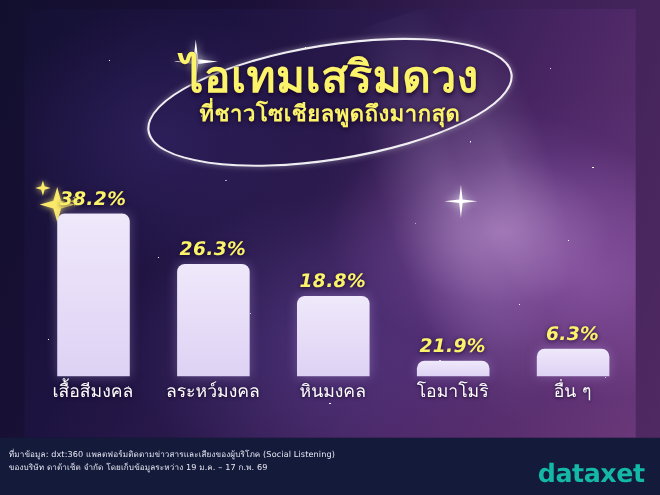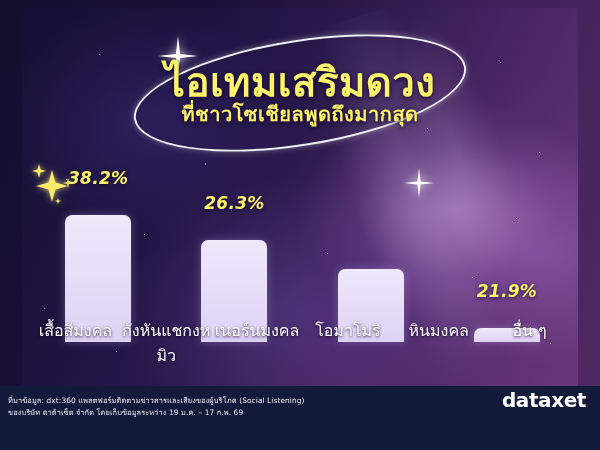--- a/index.html
+++ b/index.html
@@ -57,48 +57,48 @@
           border:2px solid rgba(255,255,255,.92); border-radius:50%;
           transform:rotate(-9deg); box-shadow:0 0 6px rgba(255,255,255,.35); }
   .burst { position:absolute; pointer-events:none; }
   .burst svg { display:block; filter:drop-shadow(0 0 4px rgba(255,255,255,.85)); }
   .b-top { left:158px; top:18px; }
   .b-bot { left:404px; top:150px; }
 
   .t-line { position:relative; text-align:center; color:#fbf36a;
             font-weight:bold; letter-spacing:.5px; line-height:1;
             text-shadow:0 2px 5px rgba(20,0,40,.75), 0 0 2px rgba(20,0,40,.6); }
-  .t1 { font-size:40px; margin-top:44px; }
+  .t1 { font-size:40px; margin-top:33px; }
   .t2 { font-size:20px; margin-top:2px; }
 
   
   .chart { position:absolute; left:30px; top:168px; width:545px; height:200px; }
   .bars { position:absolute; left:0; bottom:26px; width:545px; height:174px;
           display:flex; align-items:flex-end; }
   .col { flex:1 1 0; display:flex; flex-direction:column; align-items:center;
-         justify-content:flex-end; height:100%; position:relative;gap:24px; }
+         justify-content:flex-end; height:100%; position:relative; }
   .val { color:#fbf36a; font-size:17px; font-weight:bold; font-style:italic;
          letter-spacing:.3px; margin-bottom:3px; white-space:nowrap;
          text-shadow:0 1px 4px rgba(20,0,40,.8); }
   .bar { width:66px; background:linear-gradient(180deg,#efe9fb 0%,#e6dcf7 55%,#ded2f4 100%);
          border-radius:7px 7px 0 0; box-shadow:0 0 10px rgba(190,165,230,.35); }
   .xlab { position:absolute; bottom:0; width:100%; display:flex; }
   .xcell { flex:1 1 0; text-align:center; color:#ffffff; font-size:16px;
            text-shadow:0 1px 3px rgba(20,0,40,.9); }
 
   .sparkle { position:absolute; left:28px; top:162px; width:48px; height:46px; }
   .sparkle svg { display:block; filter:drop-shadow(0 0 3px rgba(250,240,120,.8)); }
 
   
-  .footer { position:absolute; left:0; bottom:0; width:600px; height:64px;
+  .footer { position:absolute; left:0; bottom:0; width:600px; height:52px;
             background:#131a3a;padding-left:39px; }
   .foot-txt { position:absolute; left:8px; top:9px; color:#e9e9f4;
               font-size:7.4px; line-height:1.65; letter-spacing:.1px; }
-  .logo { position:absolute; right:14px; top:2px; color:#ffffff;
-          font-size:20px; font-weight:bold; letter-spacing:-.4px; }
+  .logo { position:absolute; right:14px; top:20px; color:#14b8a6;
+          font-size:23px; font-weight:bold; letter-spacing:-.4px; }
   .logo .xm { position:relative; display:inline-block; }
   .logo .xm::after { content:""; position:absolute; left:-1px; top:4px;
                      width:1.6px; height:11px; background:#131a3a; }
 </style>
 </head>
 <body>
 
 <div class="canvas">
 
   <div class="panel">
@@ -139,33 +139,37 @@
     <div class="bars">
       <div class="col">
         <div class="val">38.2%</div>
         <div class="bar" style="height:148px"></div>
       </div>
       <div class="col">
         <div class="val">26.3%</div>
         <div class="bar" style="height:102px"></div>
       </div>
       <div class="col">
+        <div class="val">18.8%</div>
         <div class="bar" style="height:73px"></div>
       </div>
       <div class="col">
         <div class="val">21.9%</div>
         <div class="bar" style="height:14px"></div>
       </div>
+      <div class="col">
+        <div class="val">6.3%</div>
+        <div class="bar" style="height:25px"></div>
+      </div>
     </div>
     <div class="xlab">
       <div class="xcell">เสื้อสีมงคล</div>
-      <div class="xcell">กังหันแชกงหมิว</div>
-      <div class="xcell">เนอร์นมงคล</div>
+      <div class="xcell">ลระหว์มงคล</div>
+      <div class="xcell">หินมงคล</div>
       <div class="xcell">โอมาโมริ</div>
-      <div class="xcell">หินมงคล</div>
       <div class="xcell">อื่น ๆ</div>
     </div>
   </div>
 
   <div class="footer">
     <div class="foot-txt">
       <div>ที่มาข้อมูล: dxt:360 แพลตฟอร์มติดตามข่าวสารและเสียงของผู้บริโภค (Social Listening)</div>
       <div>ของบริษัท ดาต้าเซ็ต จำกัด โดยเก็บข้อมูลระหว่าง 19 ม.ค. – 17 ก.พ. 69</div>
     </div>
     <div class="logo"><span>data</span><span class="xm">x</span><span>et</span></div>

